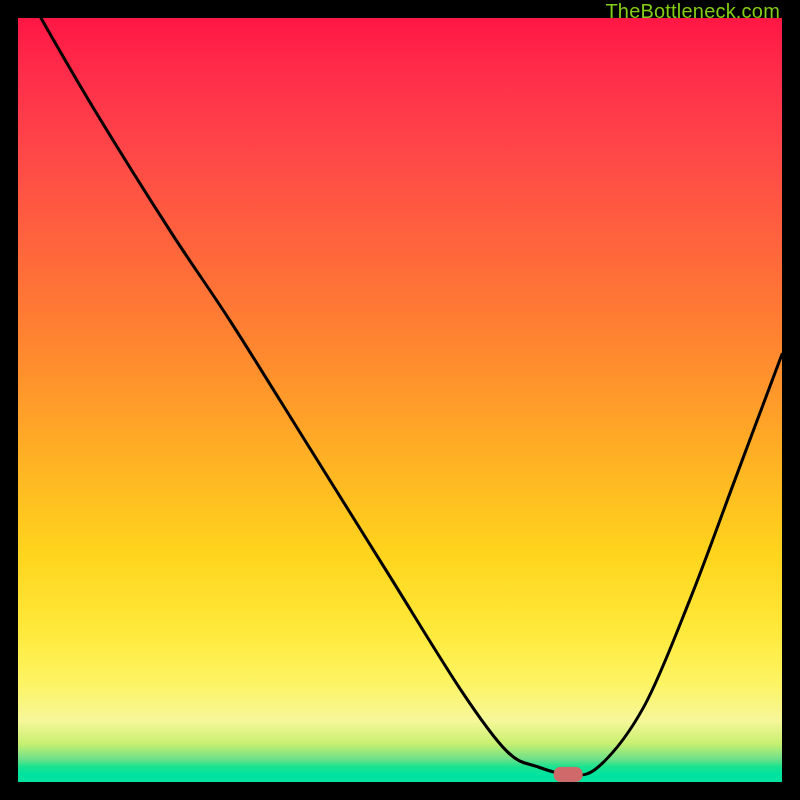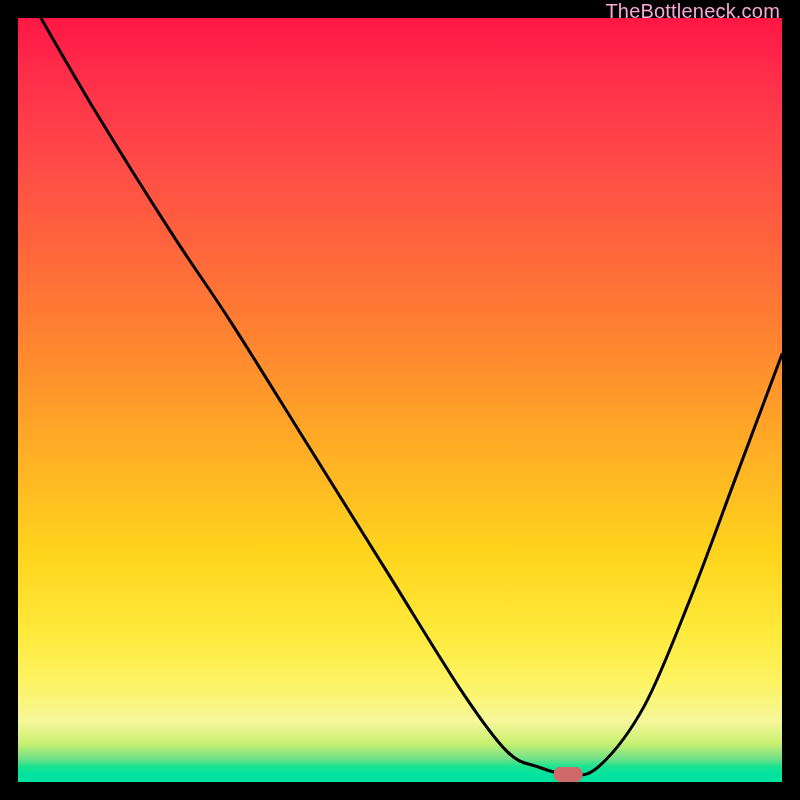--- a/index.html
+++ b/index.html
@@ -39,21 +39,21 @@
       #6ee089 97%,
       #19e38f 98%,
       #00e3a0 99%,
       #00e3a0 100%
     );
   }
   .watermark {
     position: absolute;
     top: 0px;
     right: 20px;
-    color: #f9a8d4;
+    color: #84cc16;
     font-size: 20px;
     font-weight: 500;
     letter-spacing: 0.2px;
     user-select: none;
   }
   svg.curve {
     position: absolute;
     left: 0;
     top: 0;
     width: 764px;

